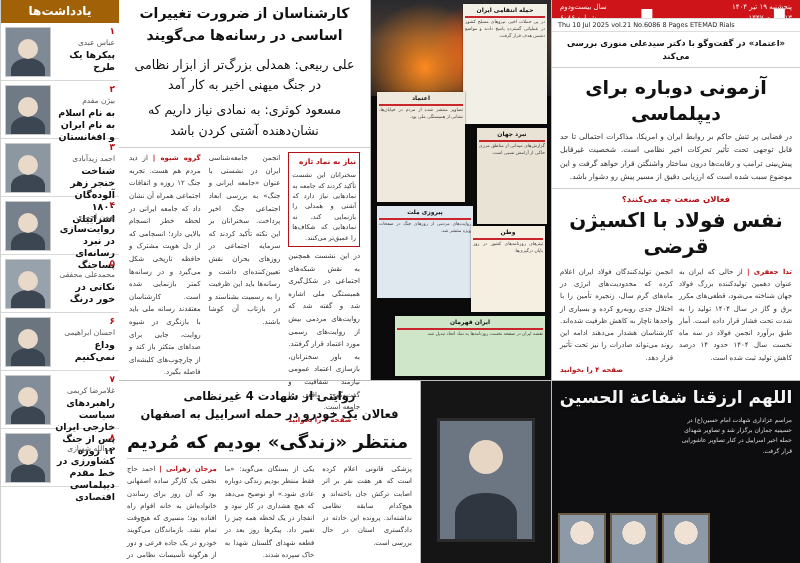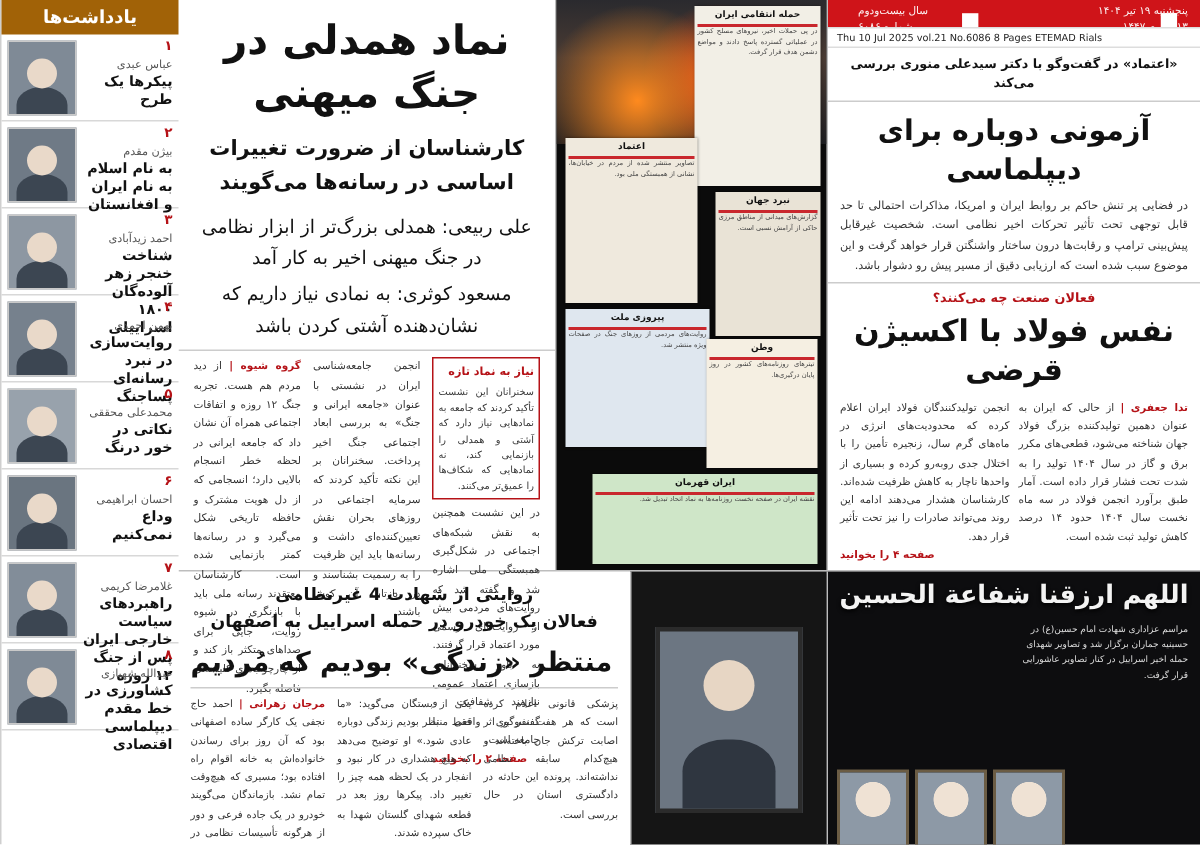--- a/index.html
+++ b/index.html
@@ -133,21 +133,20 @@
     opacity:.95;
   }
   .mast-date2{
     position:absolute;
     left:8px;top:2px;
     font-size:7px;
     line-height:1.5;
     text-align:left;
     color:#fff;
     opacity:.95;
-    margin-left:12px;
   }
   .mast-strip{
     background:#fff;
     color:#222;
     font-size:6.5px;
     border-top:1px solid #ddd;
     border-bottom:1px solid #ddd;
     padding:2px 6px;
     display:flex;
     justify-content:space-between;
@@ -371,21 +370,20 @@
           <div class="cl-t">تیترهای روزنامه‌های کشور در روز پایان درگیری‌ها.</div>
         </div>
         <div class="cl" style="right:6px;bottom:4px;width:150px;height:60px;background:#cfe6c8;">
           <div class="cl-h">ایران قهرمان</div>
           <div class="cl-l"></div>
           <div class="cl-t">نقشه ایران در صفحه نخست روزنامه‌ها به نماد اتحاد تبدیل شد.</div>
         </div>
       </div>
 
       <div class="lead-col">
-        <div class="lead-title">نماد همدلی در جنگ میهنی</div>
         <div class="lead-sub">کارشناسان از ضرورت تغییرات اساسی در رسانه‌ها می‌گویند</div>
         <div class="lead-sub2">علی ربیعی: همدلی بزرگ‌تر از ابزار نظامی در جنگ میهنی اخیر به کار آمد</div>
         <div class="lead-sub3">مسعود کوثری: به نمادی نیاز داریم که نشان‌دهنده آشتی کردن باشد</div>
         <div class="lead-cols">
           <div class="c">
             <div class="box-red">
               <span class="bh">نیاز به نماد تازه</span>
               <span>سخنرانان این نشست تأکید کردند که جامعه به نمادهایی نیاز دارد که آشتی و همدلی را بازنمایی کند، نه نمادهایی که شکاف‌ها را عمیق‌تر می‌کنند.</span>
             </div>
             <span>در این نشست همچنین به نقش شبکه‌های اجتماعی در شکل‌گیری همبستگی ملی اشاره شد و گفته شد که روایت‌های مردمی بیش از روایت‌های رسمی مورد اعتماد قرار گرفتند. به باور سخنرانان، بازسازی اعتماد عمومی نیازمند شفافیت و گفت‌وگوی واقعی با جامعه است.</span>

